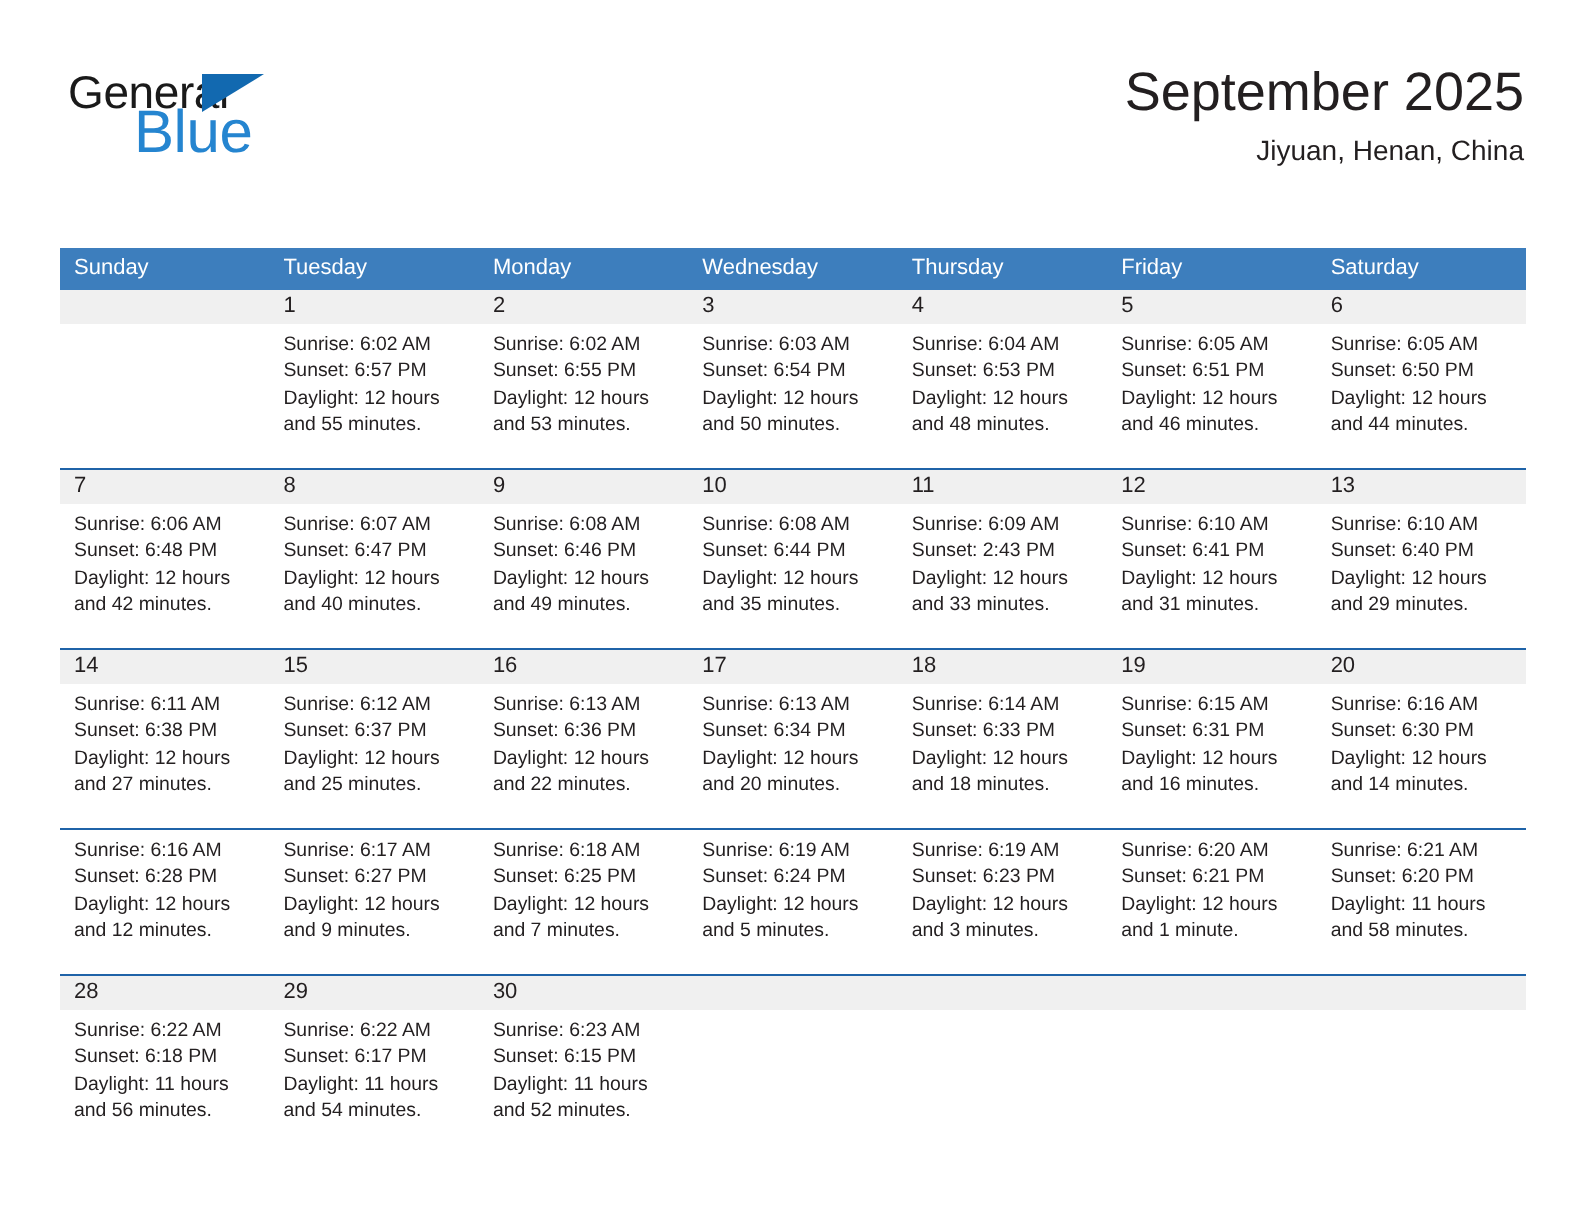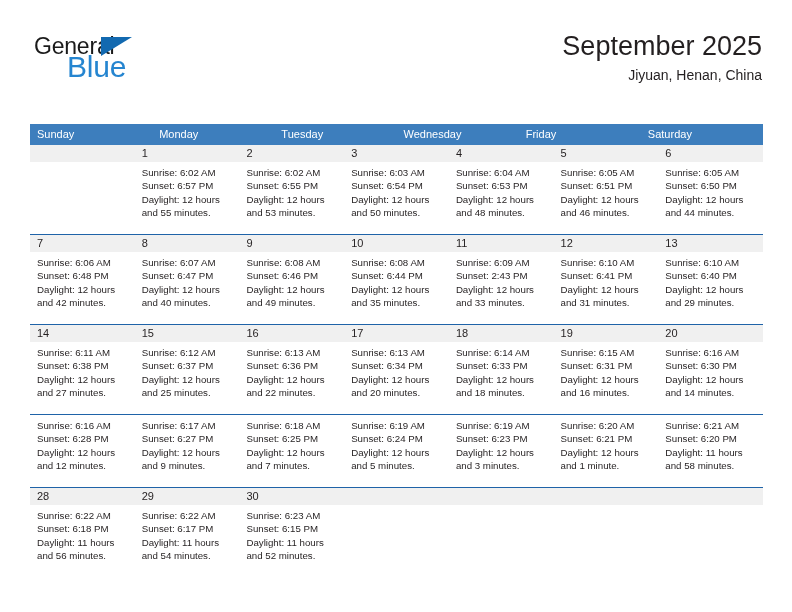--- a/index.html
+++ b/index.html
@@ -168,23 +168,24 @@
     <div class="title-block">
       <div class="cal-title">September 2025</div>
       <div class="cal-location">Jiyuan, Henan, China</div>
     </div>
 
   </div>
 
   <div class="calendar">
     <div class="weekday-row" id="weekday-row">
         <div class="weekday-cell">Sunday</div>
+        <div class="weekday-cell">Tuesday</div>
         <div class="weekday-cell">Monday</div>
-        <div class="weekday-cell">Tuesday</div>
         <div class="weekday-cell">Wednesday</div>
+        <div class="weekday-cell">Thursday</div>
         <div class="weekday-cell">Friday</div>
         <div class="weekday-cell">Saturday</div>
       </div>
     <div id="weeks-container">
         <div class="week-row">
           <div class="daynum-row">
             <div class="daynum-cell"></div>
             <div class="daynum-cell">1</div>
             <div class="daynum-cell">2</div>
             <div class="daynum-cell">3</div>

